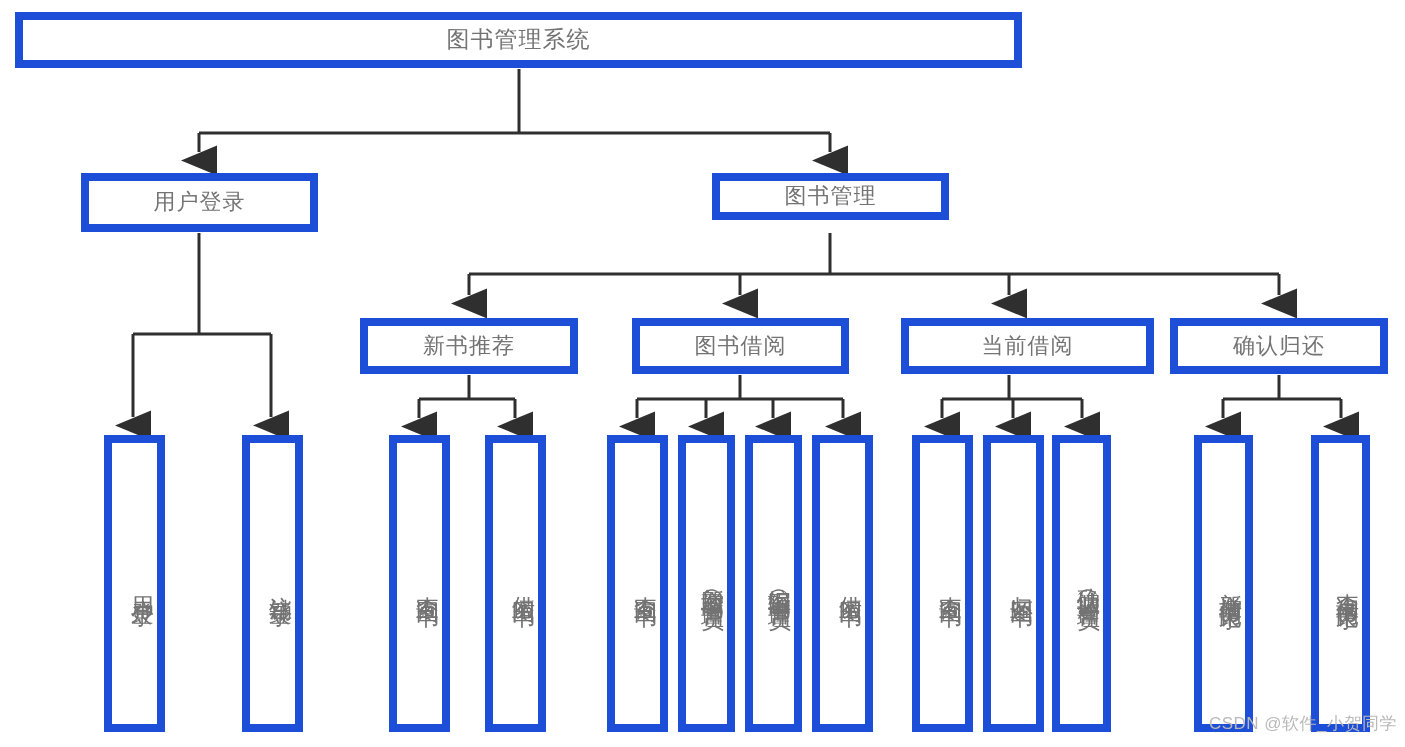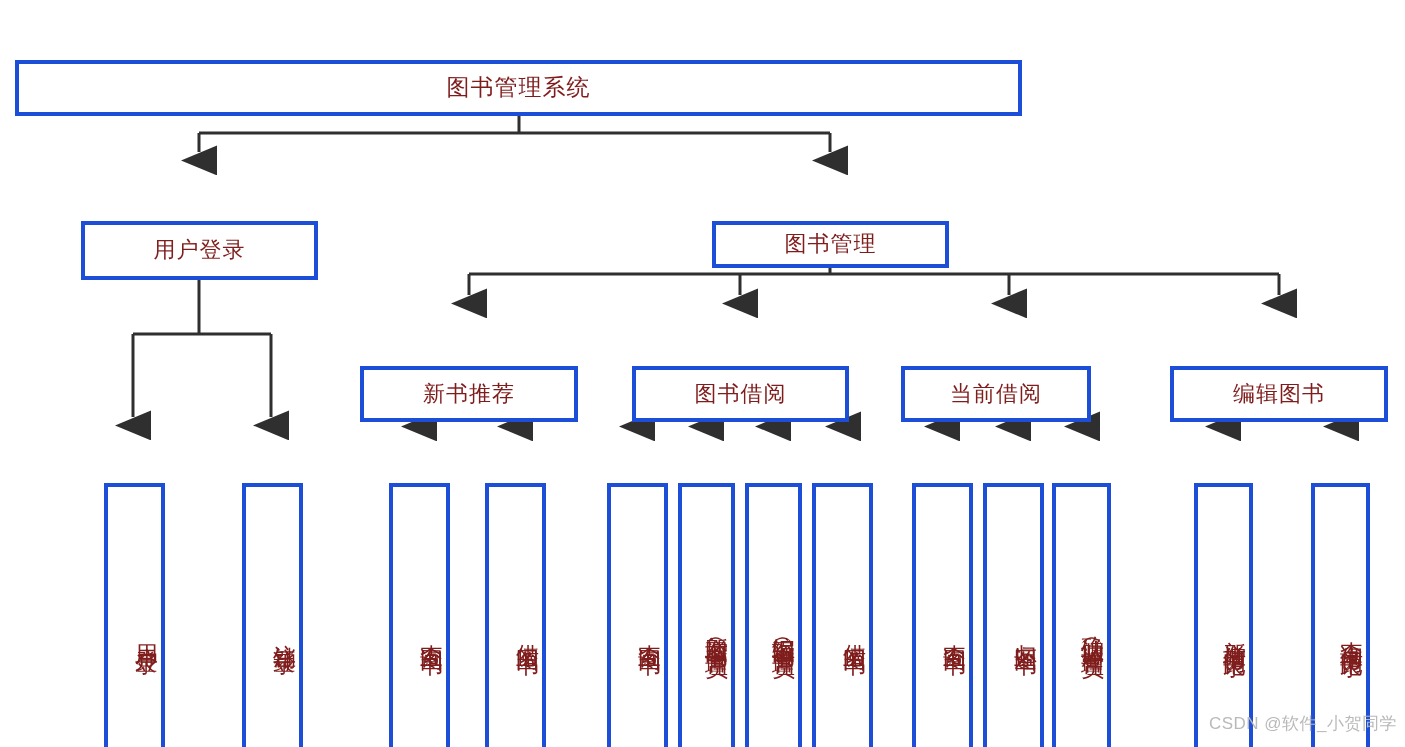--- a/index.html
+++ b/index.html
@@ -23,27 +23,26 @@
     left: 0;
     top: 0;
     width: 1405px;
     height: 747px;
     pointer-events: none;
   }
   .node {
     position: absolute;
     box-sizing: border-box;
     background: #ffffff;
-    border: 4px solid #1d4ed8;
+    border: 8px solid #1d4ed8;
     display: flex;
     align-items: center;
     justify-content: center;
-    color: #7f1d1d;
+    color: #737373;
     z-index: 2;
-    margin-top: 48px;
   }
   .node.h {
     font-size: 22px;
     line-height: 1.2;
     letter-spacing: 1px;
     white-space: nowrap;
   }
   .node.root {
     font-size: 23px;
   }
@@ -145,26 +144,26 @@
   </div>
 
   <div class="node h" style="left:360px; top:318px; width:218px; height:56px;">
     <span>新书推荐</span>
   </div>
 
   <div class="node h" style="left:632px; top:318px; width:217px; height:56px;">
     <span>图书借阅</span>
   </div>
 
-  <div class="node h" style="left:901px; top:318px; width:190px; height:56px;">
+  <div class="node h" style="left:901px; top:318px; width:253px; height:56px;">
     <span>当前借阅</span>
   </div>
 
   <div class="node h" style="left:1170px; top:318px; width:218px; height:56px;">
-    <span>编辑图书</span>
+    <span>确认归还</span>
   </div>
 
   <div class="node v" style="left:104px; top:435px; width:61px; height:297px;">
     <span class="vtext">用户登录</span>
   </div>
 
   <div class="node v" style="left:242px; top:435px; width:61px; height:297px;">
     <span class="vtext">注销登录</span>
   </div>
 

